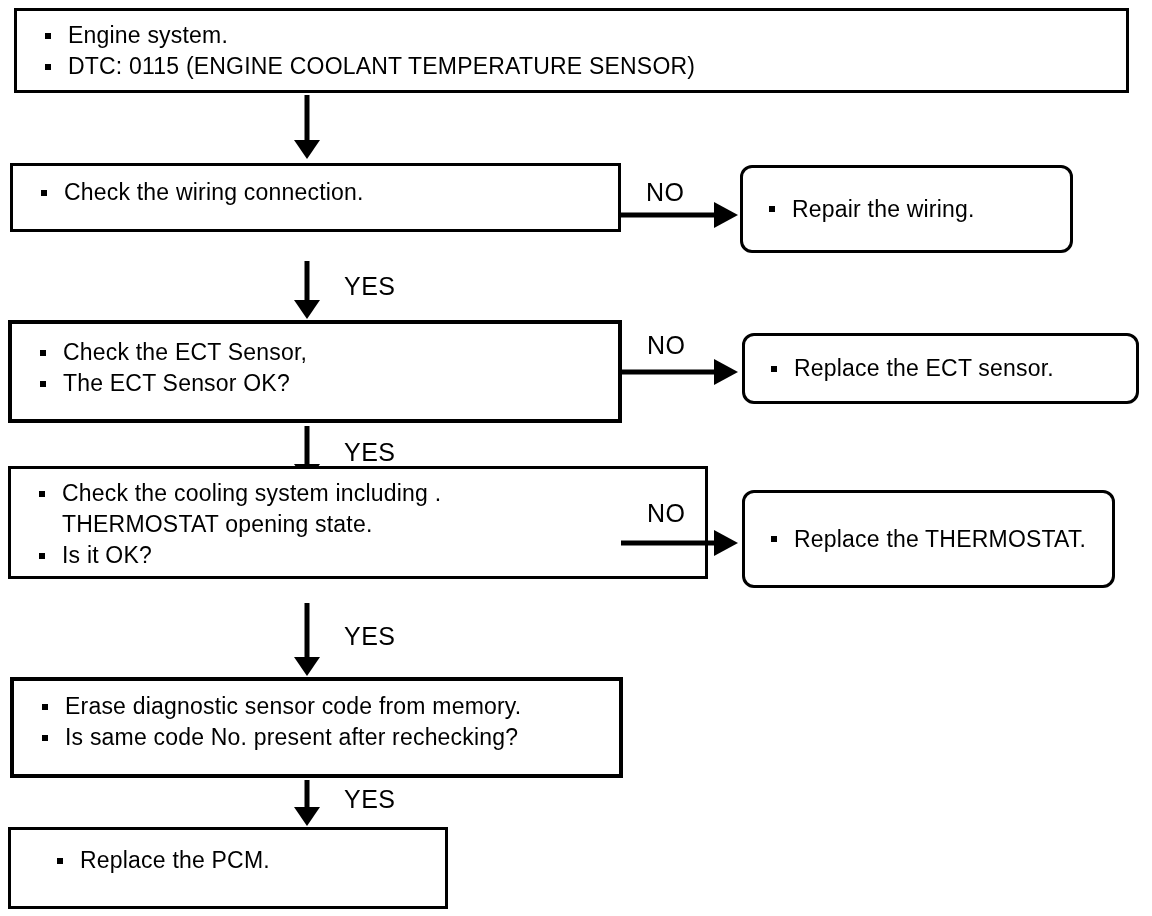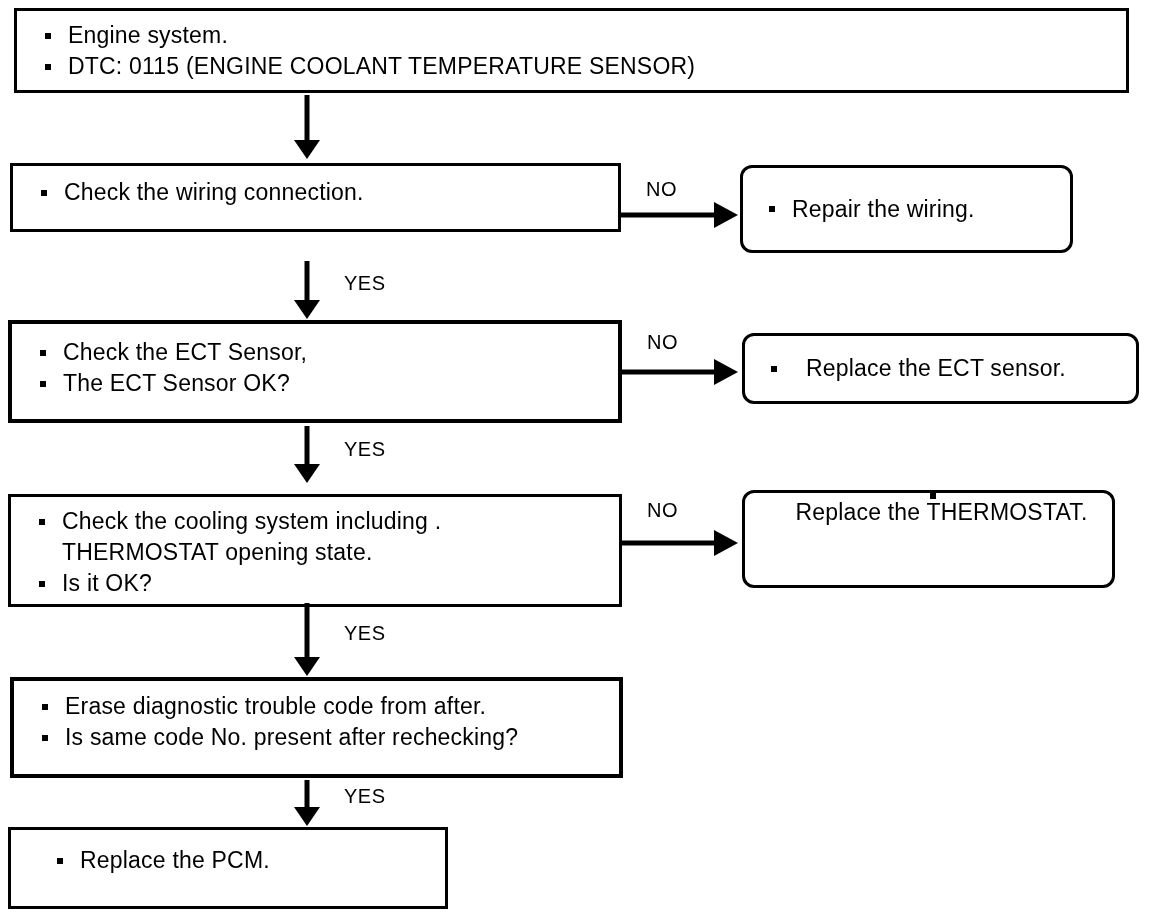--- a/index.html
+++ b/index.html
@@ -70,21 +70,21 @@
   .harrow .head {
     position: absolute;
     right: 0; top: 0;
     width: 0; height: 0;
     border-top: 13px solid transparent;
     border-bottom: 13px solid transparent;
     border-left: 24px solid #000;
   }
   .branch-label {
     position: absolute;
-    font-size: 20px;
+    font-size: 25px;
     letter-spacing: 0.5px;
     white-space: nowrap;
   }
 </style>
 </head>
 <body>
 
 <div class="canvas">
 
   <div class="box" style="left:14px; top:8px; width:1115px; height:85px;">
@@ -143,32 +143,32 @@
       </div>
     </div>
   </div>
 
   <div class="branch-label" style="left:647px; top:331px;">NO</div>
   <div class="harrow" style="left:621px; top:359px; width:117px;">
     <div class="shaft"></div>
     <div class="head"></div>
   </div>
 
-  <div class="box action" style="left:742px; top:333px; width:397px; height:71px;gap:12px;">
+  <div class="box action" style="left:742px; top:333px; width:397px; height:71px;">
     <span class="bullet"></span>
     <span>Replace the ECT sensor.</span>
   </div>
 
   <div class="branch-label" style="left:344px; top:438px;">YES</div>
   <div class="varrow" style="left:294px; top:426px; height:57px;">
     <div class="shaft"></div>
     <div class="head"></div>
   </div>
 
-  <div class="box" style="left:8px; top:494px; width:614px; height:113px;">
+  <div class="box" style="left:8px; top:466px; width:700px; height:113px;">
     <div class="stack" style="padding-top:9px;">
       <div class="line">
         <span class="bullet"></span>
         <span>Check the cooling system including .</span>
       </div>
       <div class="line cont">
         <span>THERMOSTAT opening state.</span>
       </div>
       <div class="line">
         <span class="bullet"></span>
@@ -176,36 +176,36 @@
       </div>
     </div>
   </div>
 
   <div class="branch-label" style="left:647px; top:499px;">NO</div>
   <div class="harrow" style="left:621px; top:530px; width:117px;">
     <div class="shaft"></div>
     <div class="head"></div>
   </div>
 
-  <div class="box action" style="left:742px; top:490px; width:373px; height:98px;flex-direction:column;">
+  <div class="box action" style="left:742px; top:490px; width:373px; height:98px;">
     <span class="bullet"></span>
     <span>Replace the THERMOSTAT.</span>
   </div>
 
   <div class="branch-label" style="left:344px; top:622px;">YES</div>
   <div class="varrow" style="left:294px; top:603px; height:73px;">
     <div class="shaft"></div>
     <div class="head"></div>
   </div>
 
   <div class="box thick" style="left:10px; top:677px; width:613px; height:101px;">
     <div class="stack" style="padding-top:10px;">
       <div class="line">
         <span class="bullet"></span>
-        <span>Erase diagnostic trouble code from after.</span>
+        <span>Erase diagnostic sensor code from memory.</span>
       </div>
       <div class="line">
         <span class="bullet"></span>
         <span>Is same code No. present after rechecking?</span>
       </div>
     </div>
   </div>
 
   <div class="branch-label" style="left:344px; top:785px;">YES</div>
   <div class="varrow" style="left:294px; top:780px; height:46px;">

